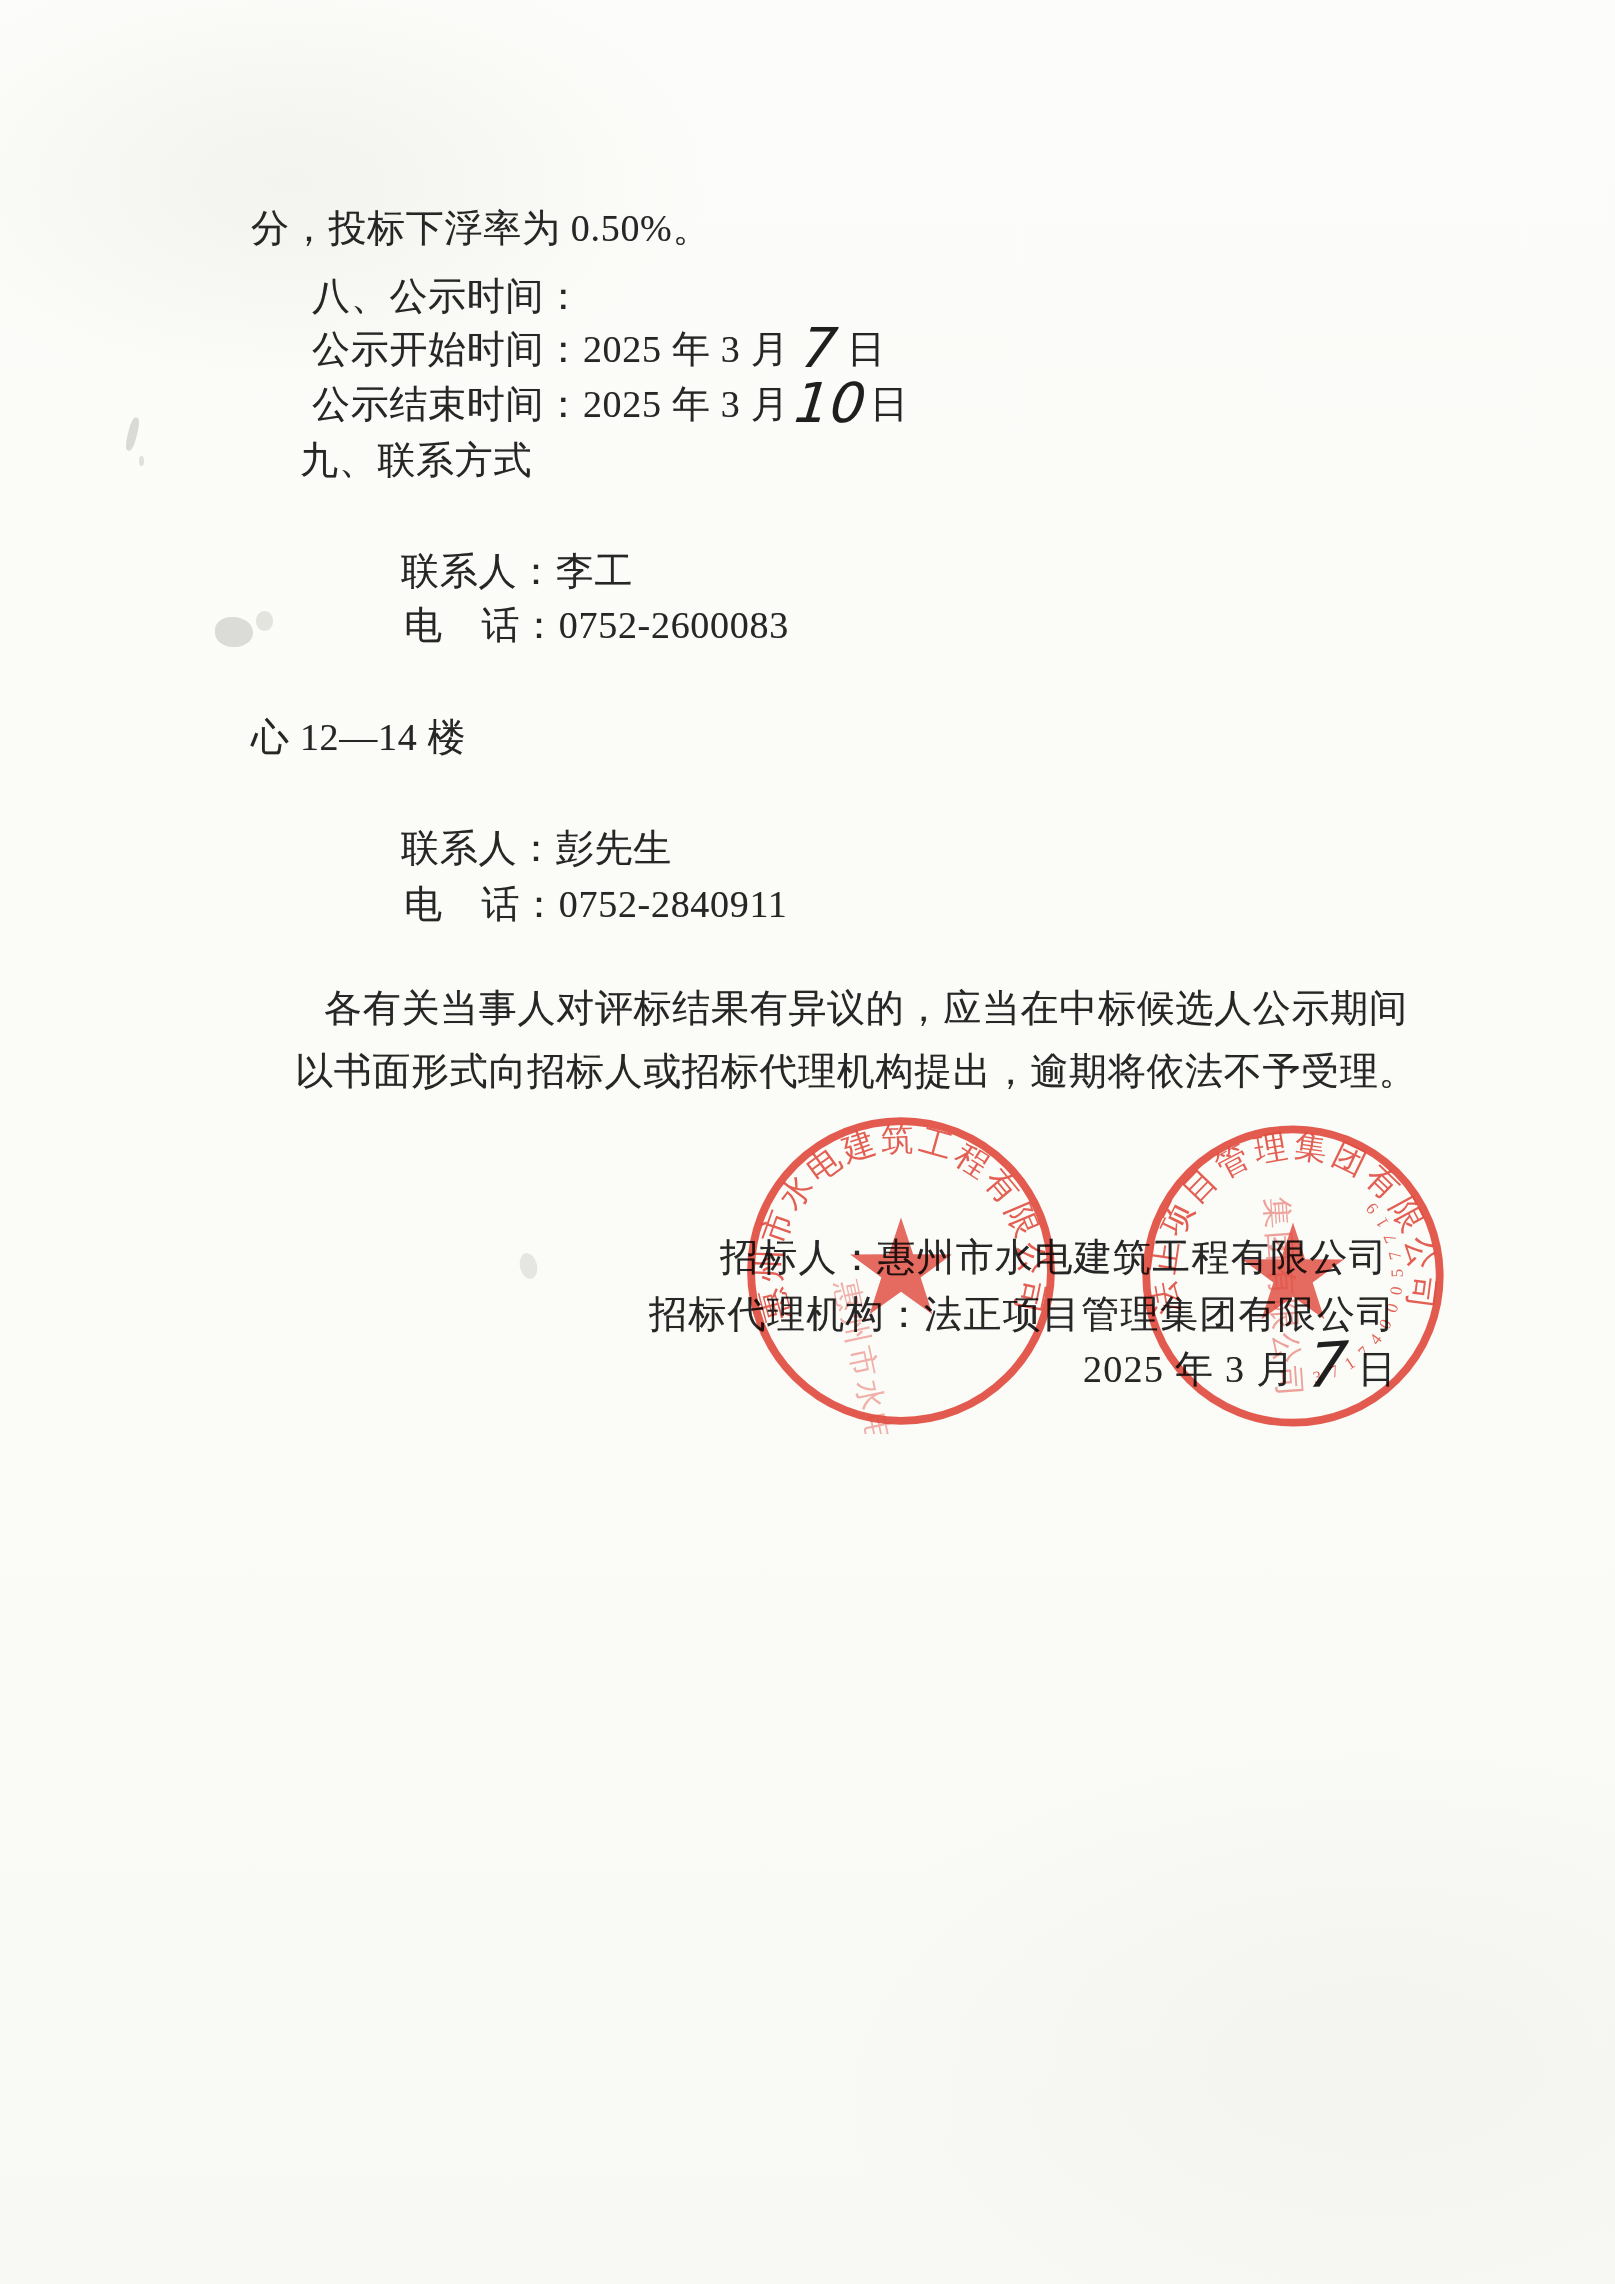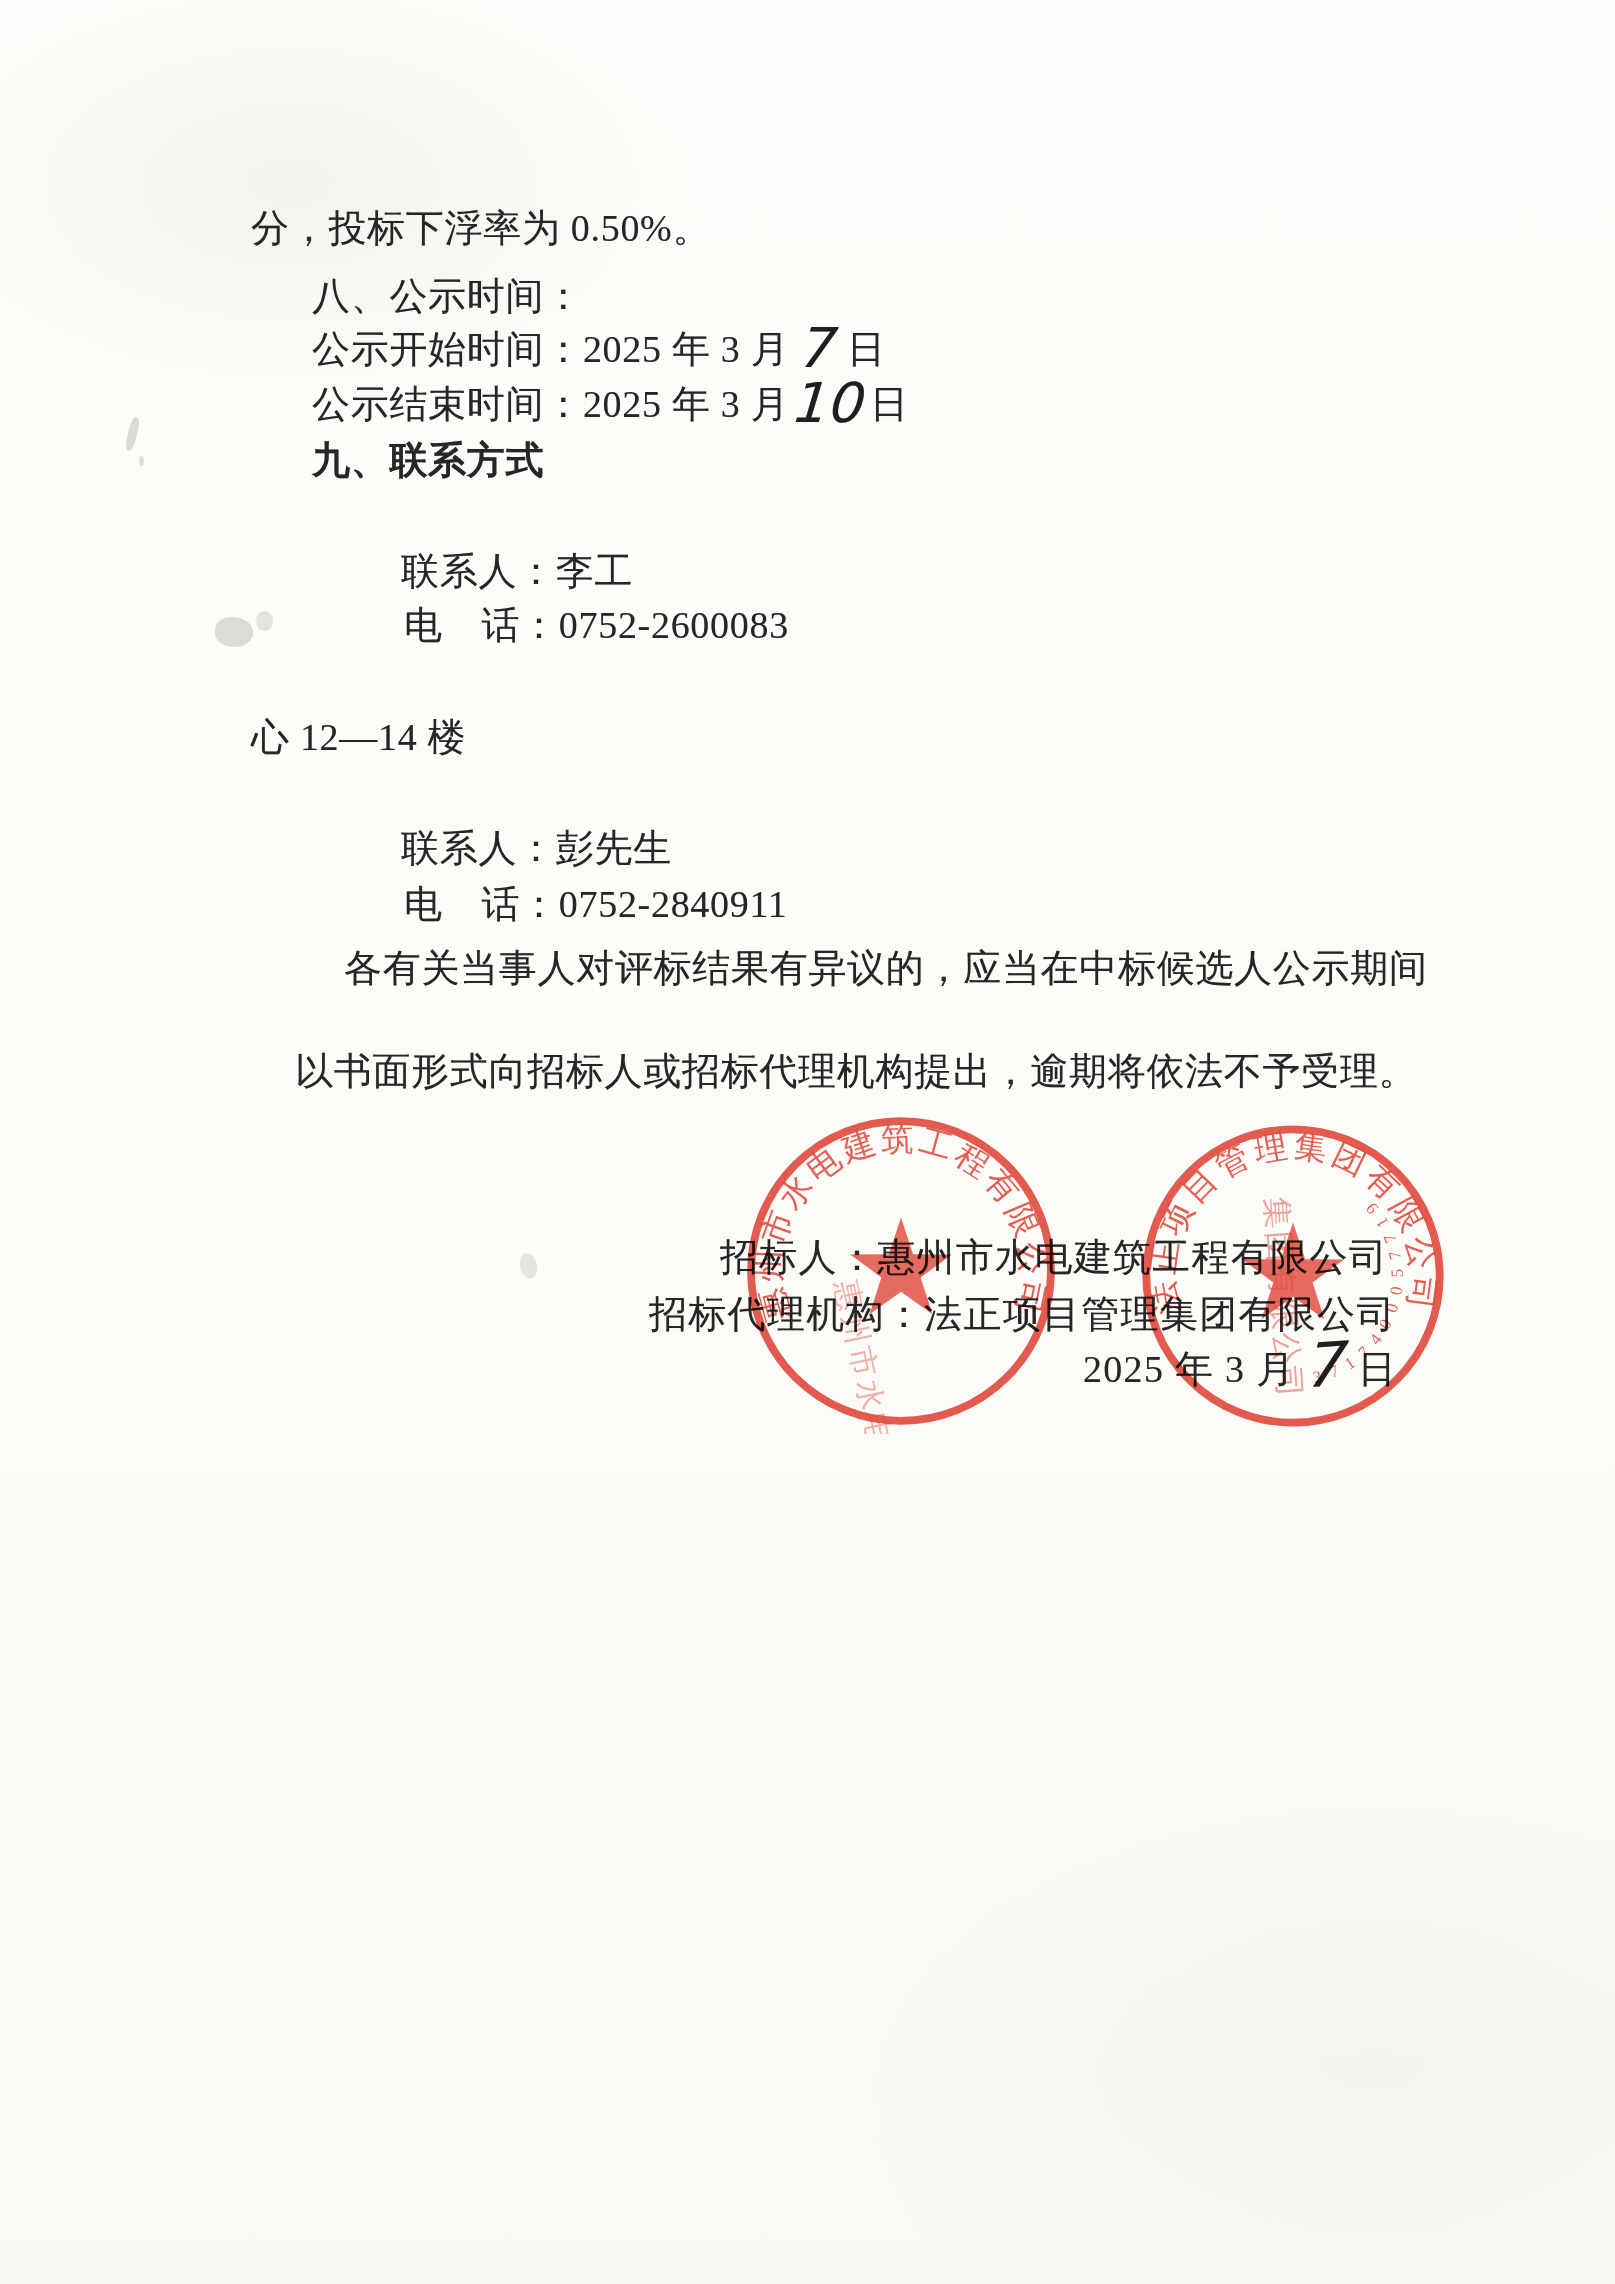--- a/index.html
+++ b/index.html
@@ -66,27 +66,27 @@
   <div class="line" style="left:312px;top:271px;">八、公示时间：</div>
 
   <div class="line" style="left:312px;top:324px;">
     <span>公示开始时间：2025 年 3 月</span><span class="hand">7</span><span>日</span>
   </div>
 
   <div class="line" style="left:312px;top:379px;">
     <span>公示结束时间：2025 年 3 月</span><span class="hand small-gap">10</span><span>日</span>
   </div>
 
-  <div class="line" style="left:312px;top:435px;font-weight:bold;">九、联系方式</div>
+  <div class="line" style="left:300px;top:435px;">九、联系方式</div>
   <div class="line" style="left:401px;top:546px;">联系人：李工</div>
   <div class="line" style="left:404px;top:600px;">电　话：0752-2600083</div>
   <div class="line" style="left:251px;top:712px;">心 12—14 楼</div>
   <div class="line" style="left:401px;top:823px;">联系人：彭先生</div>
   <div class="line" style="left:404px;top:879px;">电　话：0752-2840911</div>
-  <div class="line" style="left:324px;top:943px;margin-left:20px;">各有关当事人对评标结果有异议的，应当在中标候选人公示期间</div>
+  <div class="line" style="left:324px;top:983px;">各有关当事人对评标结果有异议的，应当在中标候选人公示期间</div>
   <div class="line" style="left:251px;top:1046px;margin-left:44px;">以书面形式向招标人或招标代理机构提出，逾期将依法不予受理。</div>
 
   <div class="sig">
     <div class="line" style="left:720px;top:1232px;">招标人：惠州市水电建筑工程有限公司</div>
     <div class="line" style="left:649px;top:1289px;">招标代理机构：法正项目管理集团有限公司</div>
     <div class="line" style="left:1083px;top:1344px;">
       <span>2025 年 3 月</span><span class="hand" style="font-size:61px;transform:translateY(3.9px) skewX(-8deg) rotate(-4deg);">7</span><span>日</span>
     </div>
   </div>
 

